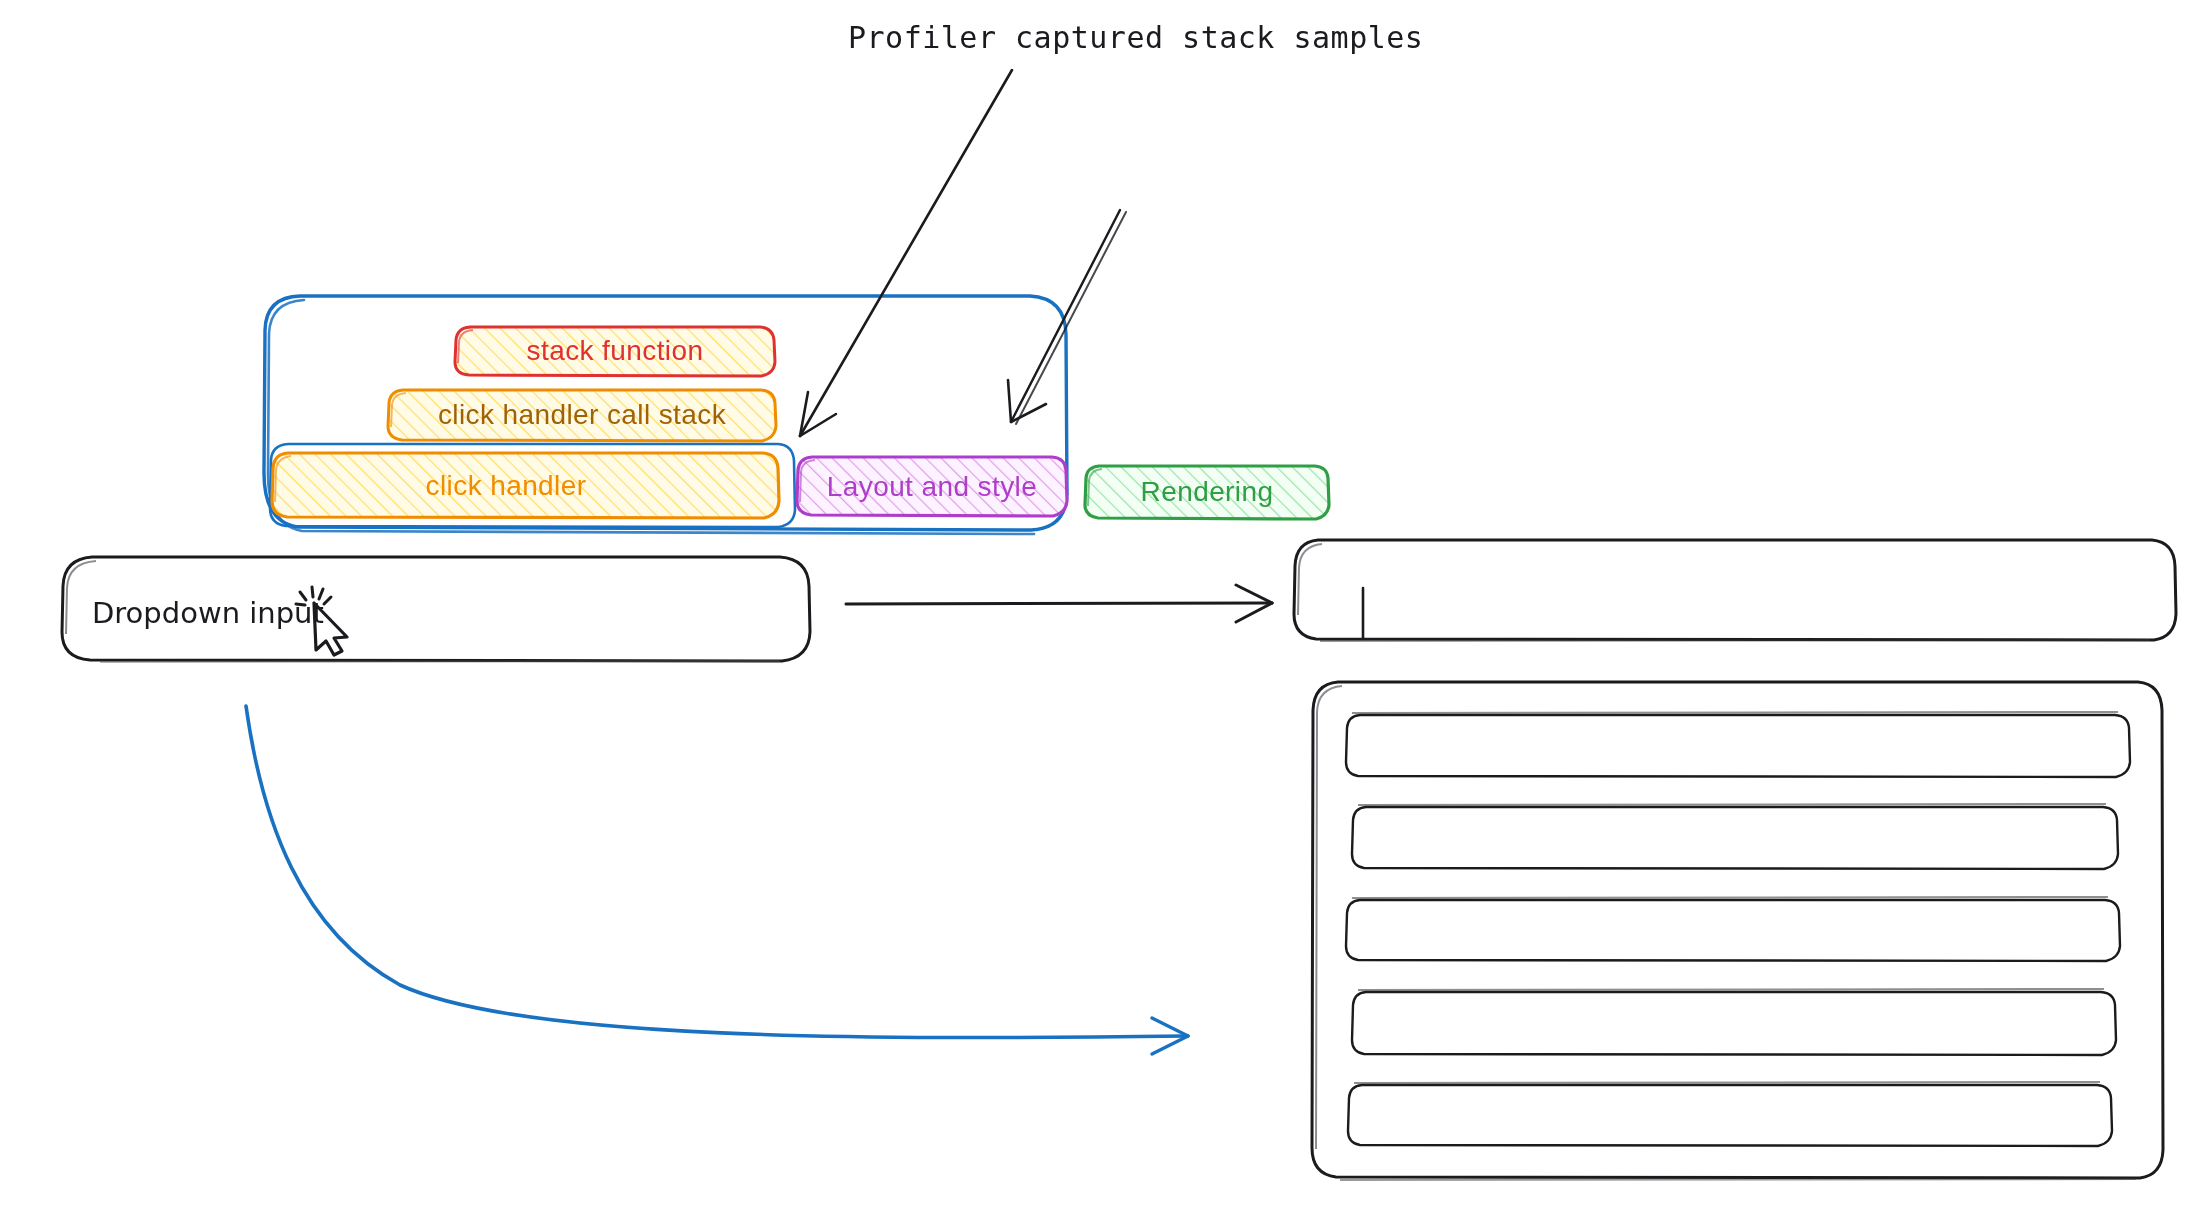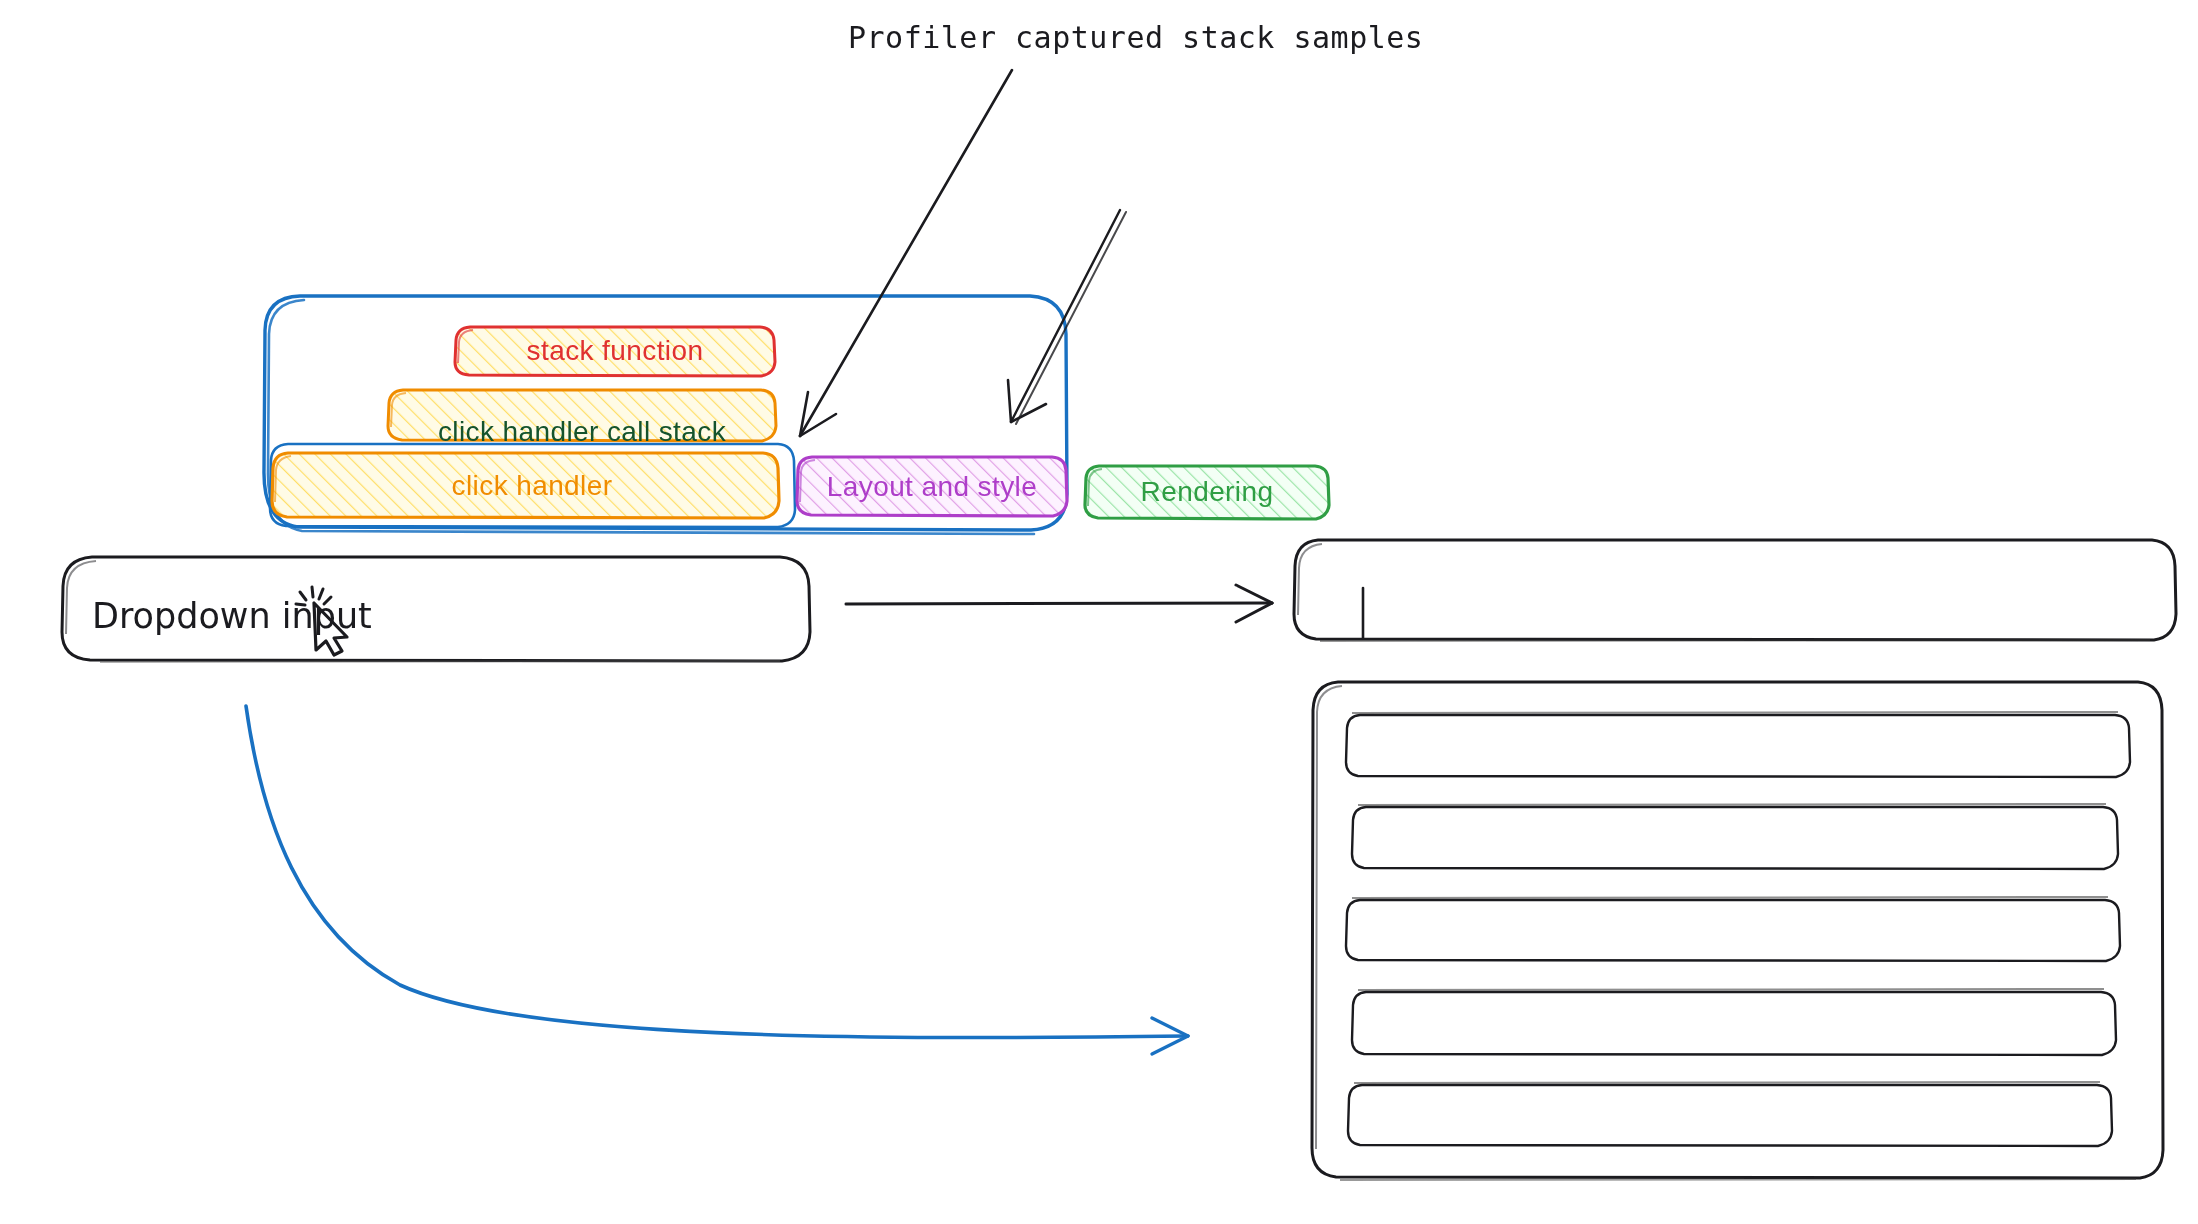--- a/index.html
+++ b/index.html
@@ -37,21 +37,21 @@
     position: absolute;
     font-family: "Liberation Sans", sans-serif;
     font-size: 28px;
     white-space: nowrap;
     transform: translate(-50%, -50%);
     letter-spacing: 0.4px;
   }
   .handwritten {
     position: absolute;
     font-family: "DejaVu Sans", sans-serif;
-    font-size: 35px;
+    font-size: 29px;
     color: #1b1b1f;
     white-space: nowrap;
   }
 </style>
 </head>
 <body>
 
 <div id="canvas">
 
   <svg id="sketch" viewBox="0 0 2198 1224" xmlns="http://www.w3.org/2000/svg">
@@ -186,23 +186,23 @@
       <path d="M1362 1085 Q1350 1086 1349 1098 L1348 1131 Q1348 1143 1360 1145 L2098 1146 Q2111 1143 2112 1131 L2111 1098 Q2110 1086 2097 1085 L1362 1085Z" fill="#ffffff" stroke="#1b1b1f" stroke-width="2.4" stroke-linecap="round"></path>
       <path d="M1354 1083 L2100 1082" fill="none" stroke="#333" stroke-width="2" opacity="0.55"></path>
     </g>
   </svg>
 
   <div class="anno-label" style="left:848px; top:20px;">Profiler captured stack samples</div>
 
 
   <div class="flame-label" style="left:615px; top:351px; color:#e03131;">stack function</div>
 
-  <div class="flame-label" style="left:582px; top:432px; color:#14532d;">click handler call stack</div>
-
-  <div class="flame-label" style="left:532px; top:486px; color:#f08c00;">click handler</div>
+  <div class="flame-label" style="left:582px; top:415px; color:#a16207;">click handler call stack</div>
+
+  <div class="flame-label" style="left:506px; top:486px; color:#f08c00;">click handler</div>
 
   <div class="flame-label" style="left:932px; top:487px; color:#ae3ec9;">Layout and style</div>
 
   <div class="flame-label" style="left:1207px; top:492px; color:#2f9e44;">Rendering</div>
 
   <div class="handwritten" style="left:92px; top:596px;">Dropdown input</div>
 
 </div>
 
 </body></html>

